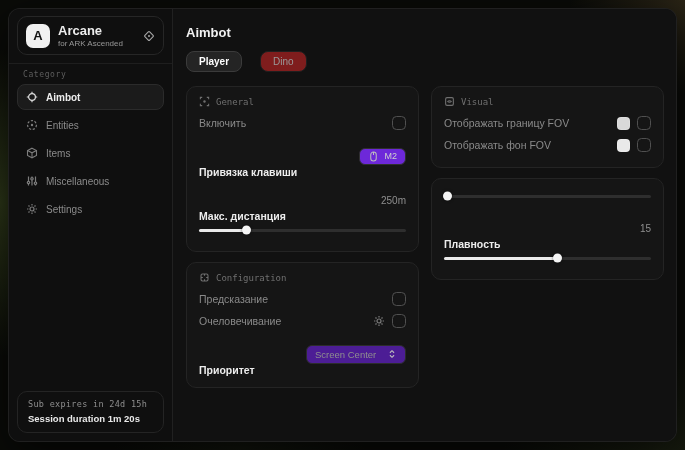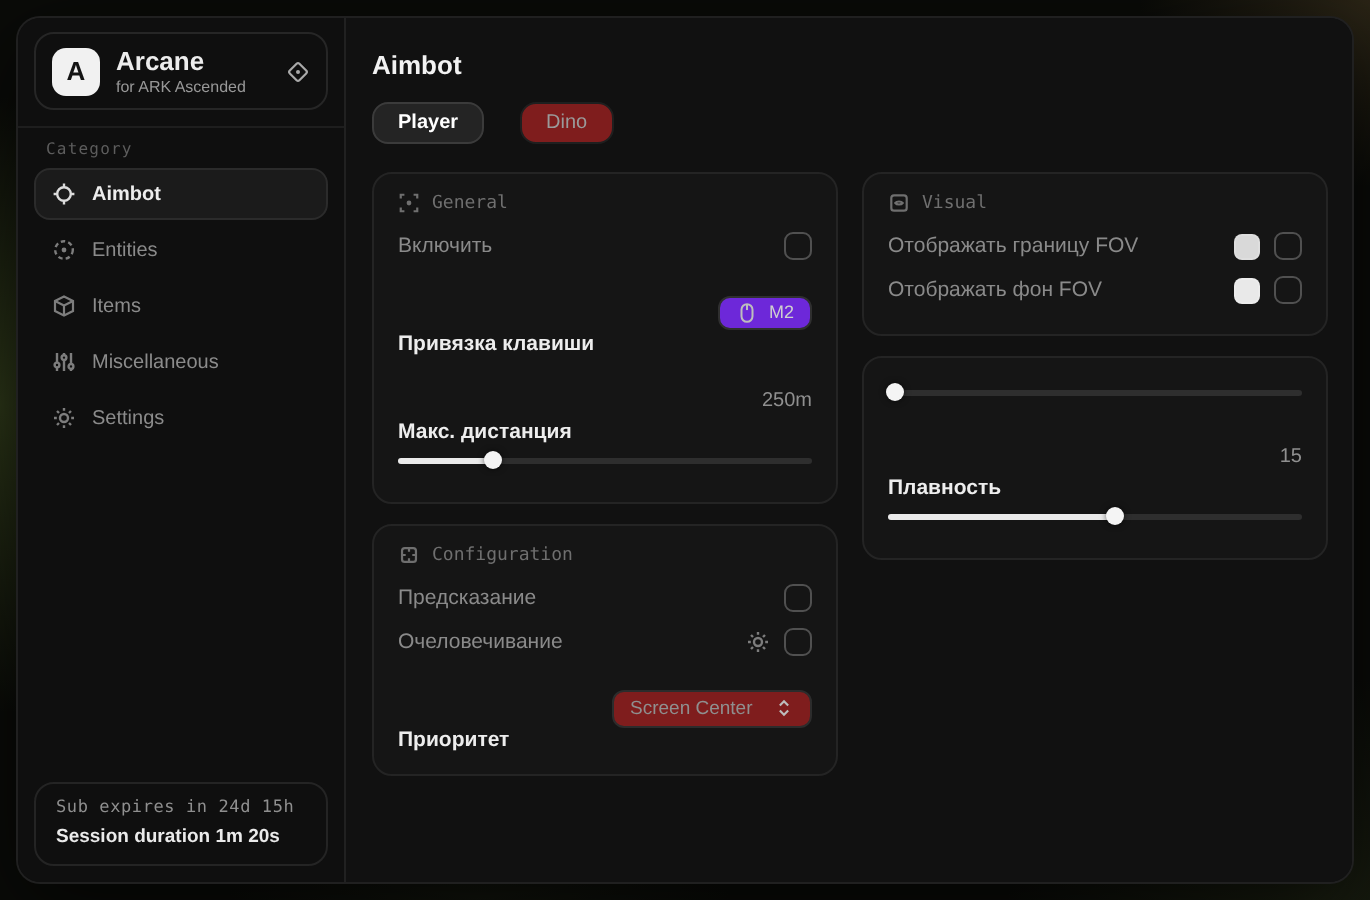--- a/index.html
+++ b/index.html
@@ -99,21 +99,21 @@
   .right-group { display:flex; align-items:center; gap:7px; }
   .swatch { width:13px; height:13px; border-radius:4px; flex:none; border:1px solid rgba(255,255,255,.15); }
   .keybind {
     display:flex; align-items:center; gap:5px;
     background:#6d28d9; border:1px solid #2f2f2f; border-radius:6px;
     padding:2px 8px; font-size:9px; color:#cfcfcf;
   }
   .keybind .kico { display:flex; color:#bdbdbd; }
   .select {
     display:flex; align-items:center; justify-content:space-between; gap:8px;
-    background:#7f1d1d; border:1px solid #2c2c2c; border-radius:6px;
+    background:#4c1d95; border:1px solid #2c2c2c; border-radius:6px;
     padding:3px 8px; font-size:9.5px; color:#8f8f8f; min-width:100px;
   }
   .select .sico { display:flex; color:#bdbdbd; }
   .slider-row { margin:3px 0 5px 0; height:10px; display:flex; align-items:center; }
   .track { position:relative; width:100%; height:3px; background:#2e2e2e; border-radius:2px; }
   .fill { position:relative; height:100%; background:#eaeaea; border-radius:2px; }
   .thumb {
     position:absolute; right:-4px; top:50%; transform:translateY(-50%);
     width:9px; height:9px; background:#f4f4f4; border-radius:50%;
     box-shadow:0 0 3px rgba(0,0,0,.6);

